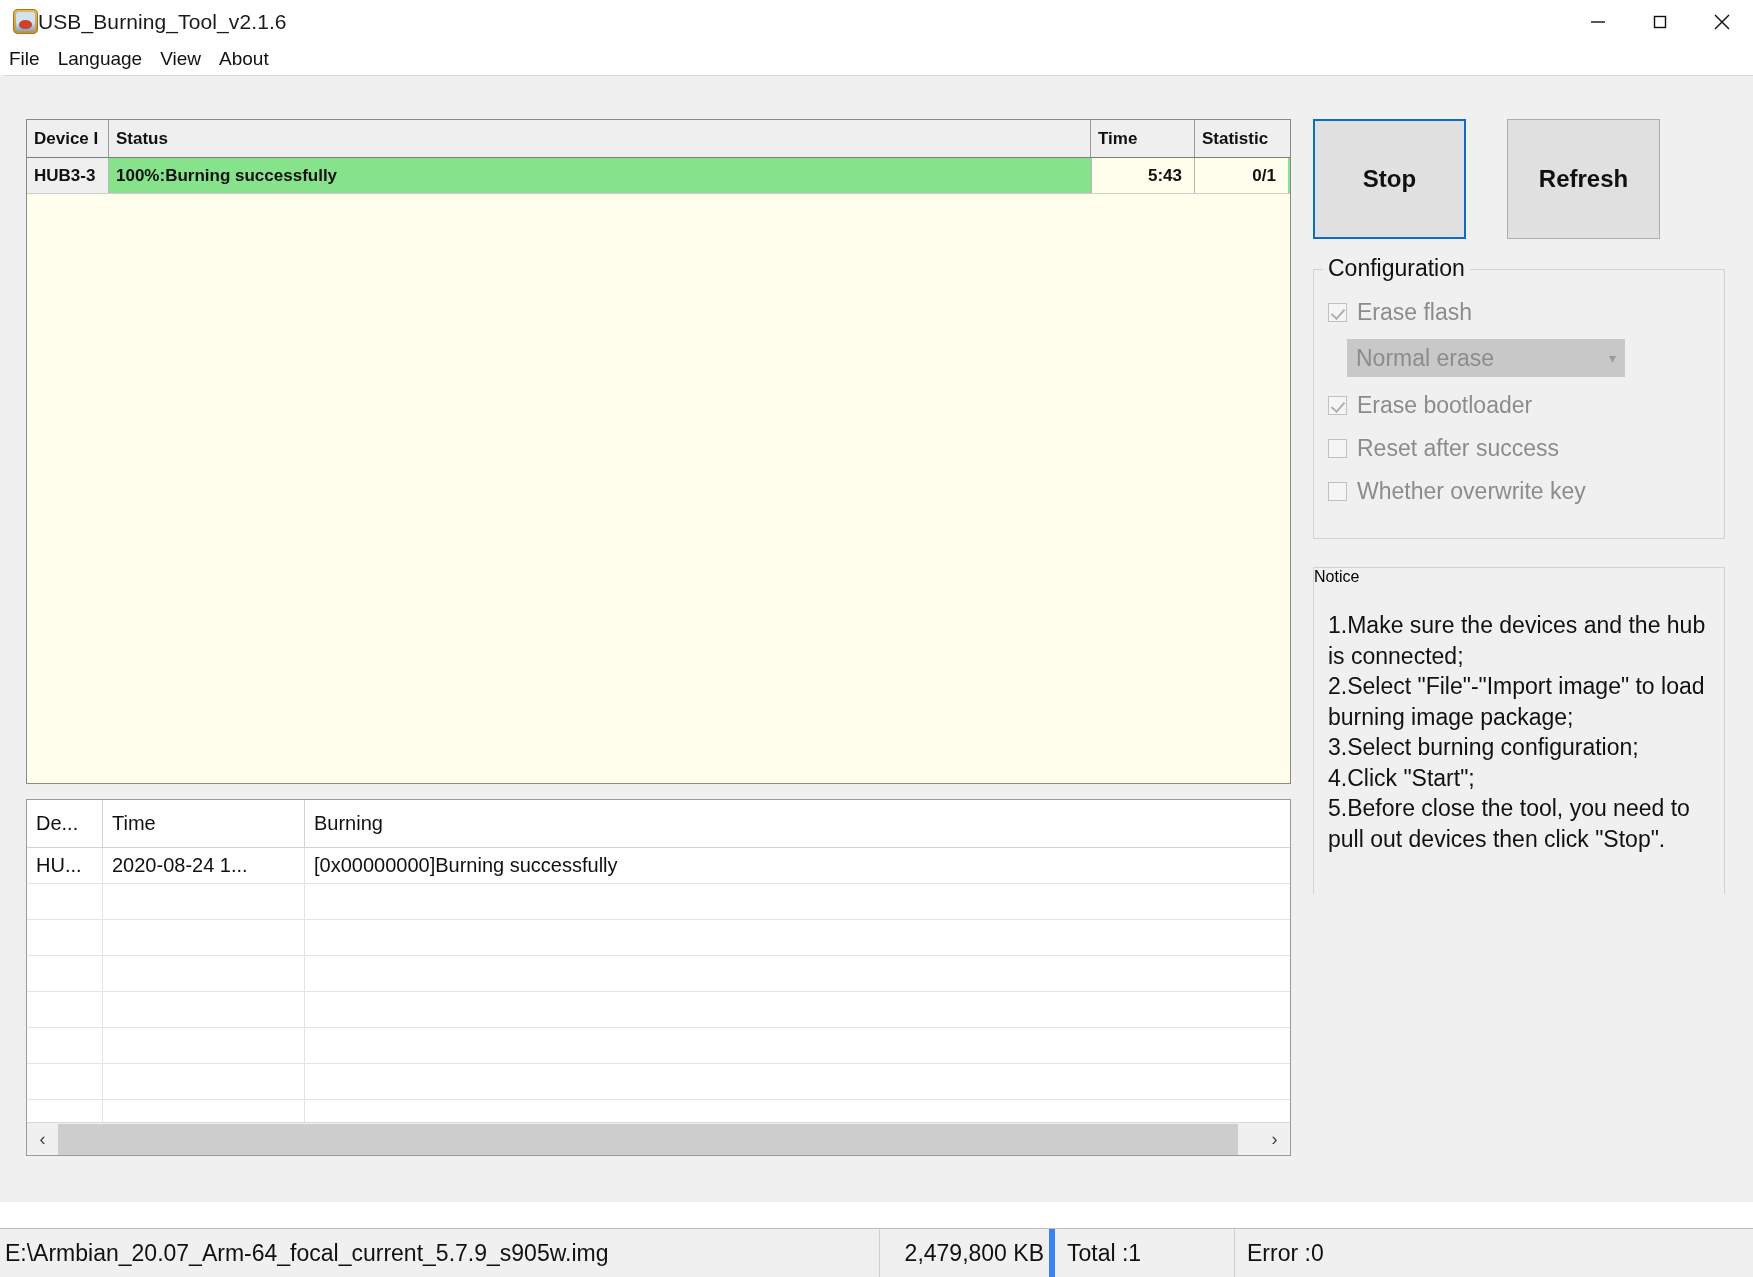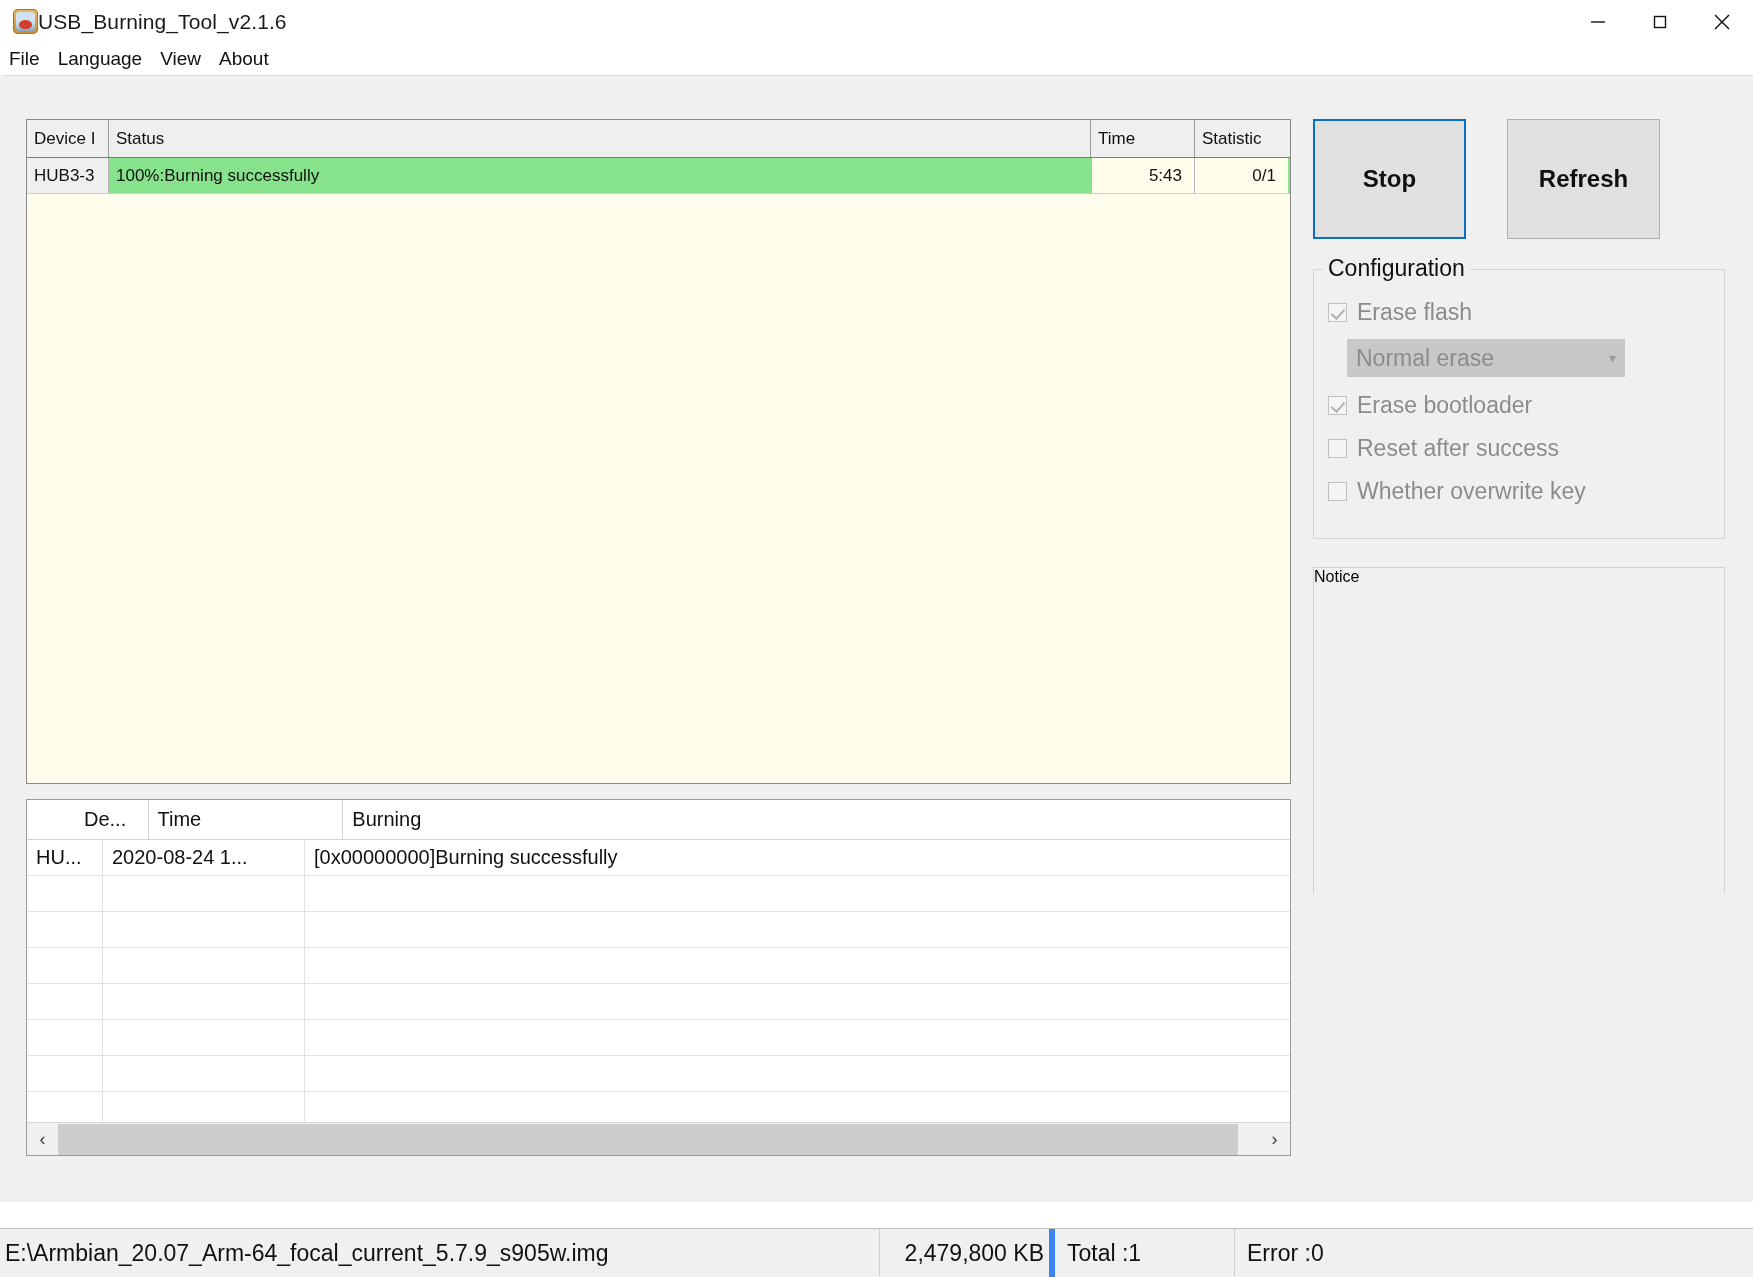--- a/index.html
+++ b/index.html
@@ -99,20 +99,21 @@
 
   
   .device-panel {
     position: absolute;
     left: 26px; top: 43px;
     width: 1265px; height: 665px;
     border: 1px solid #8a8a8a;
     box-sizing: border-box;
     background: #fffeec;
     overflow: hidden;
+    font-weight: bold;
   }
   .dev-header {
     display: flex;
     height: 38px;
     background: #efefef;
     border-bottom: 1px solid #7d7d7d;
     box-sizing: border-box;
   }
   .dev-header .hcell {
     font-size: 17px;
@@ -163,25 +164,24 @@
     position: absolute;
     left: 26px; top: 723px;
     width: 1265px; height: 357px;
     border: 1px solid #9b9b9b;
     box-sizing: border-box;
     background: #ffffff;
     overflow: hidden;
   }
   .log-header {
     display: flex;
-    height: 40px;
+    height: 48px;
     background: #ffffff;
     border-bottom: 1px solid #d3d3d3;
     box-sizing: border-box;
-    padding-left: 48px;
   }
   .log-header .hcell {
     font-size: 20px;
     color: #111;
     display: flex;
     align-items: center;
     padding-left: 9px;
     border-right: 1px solid #d3d3d3;
     box-sizing: border-box;
     white-space: nowrap;
@@ -556,20 +556,25 @@
           <span class="chk"></span>
           <span class="cfg-label">Whether overwrite key</span>
         </div>
 
       </div>
     </div>
 
 
     <div class="notice-box">
       <div class="gb-title">Notice</div>
+      <div class="notice-body">1.Make sure the devices and the hub is connected;
+2.Select "File"-"Import image" to load burning image package;
+3.Select burning configuration;
+4.Click "Start";
+5.Before close the tool, you need to pull out devices then click "Stop".</div>
     </div>
 
   </div>
 </div>
 
 <div class="left-sliver"></div>
 
 <div class="statusbar">
   <div class="sb-cell sb-file">E:\Armbian_20.07_Arm-64_focal_current_5.7.9_s905w.img</div>
   <div class="sb-cell sb-size">2,479,800 KB</div>

